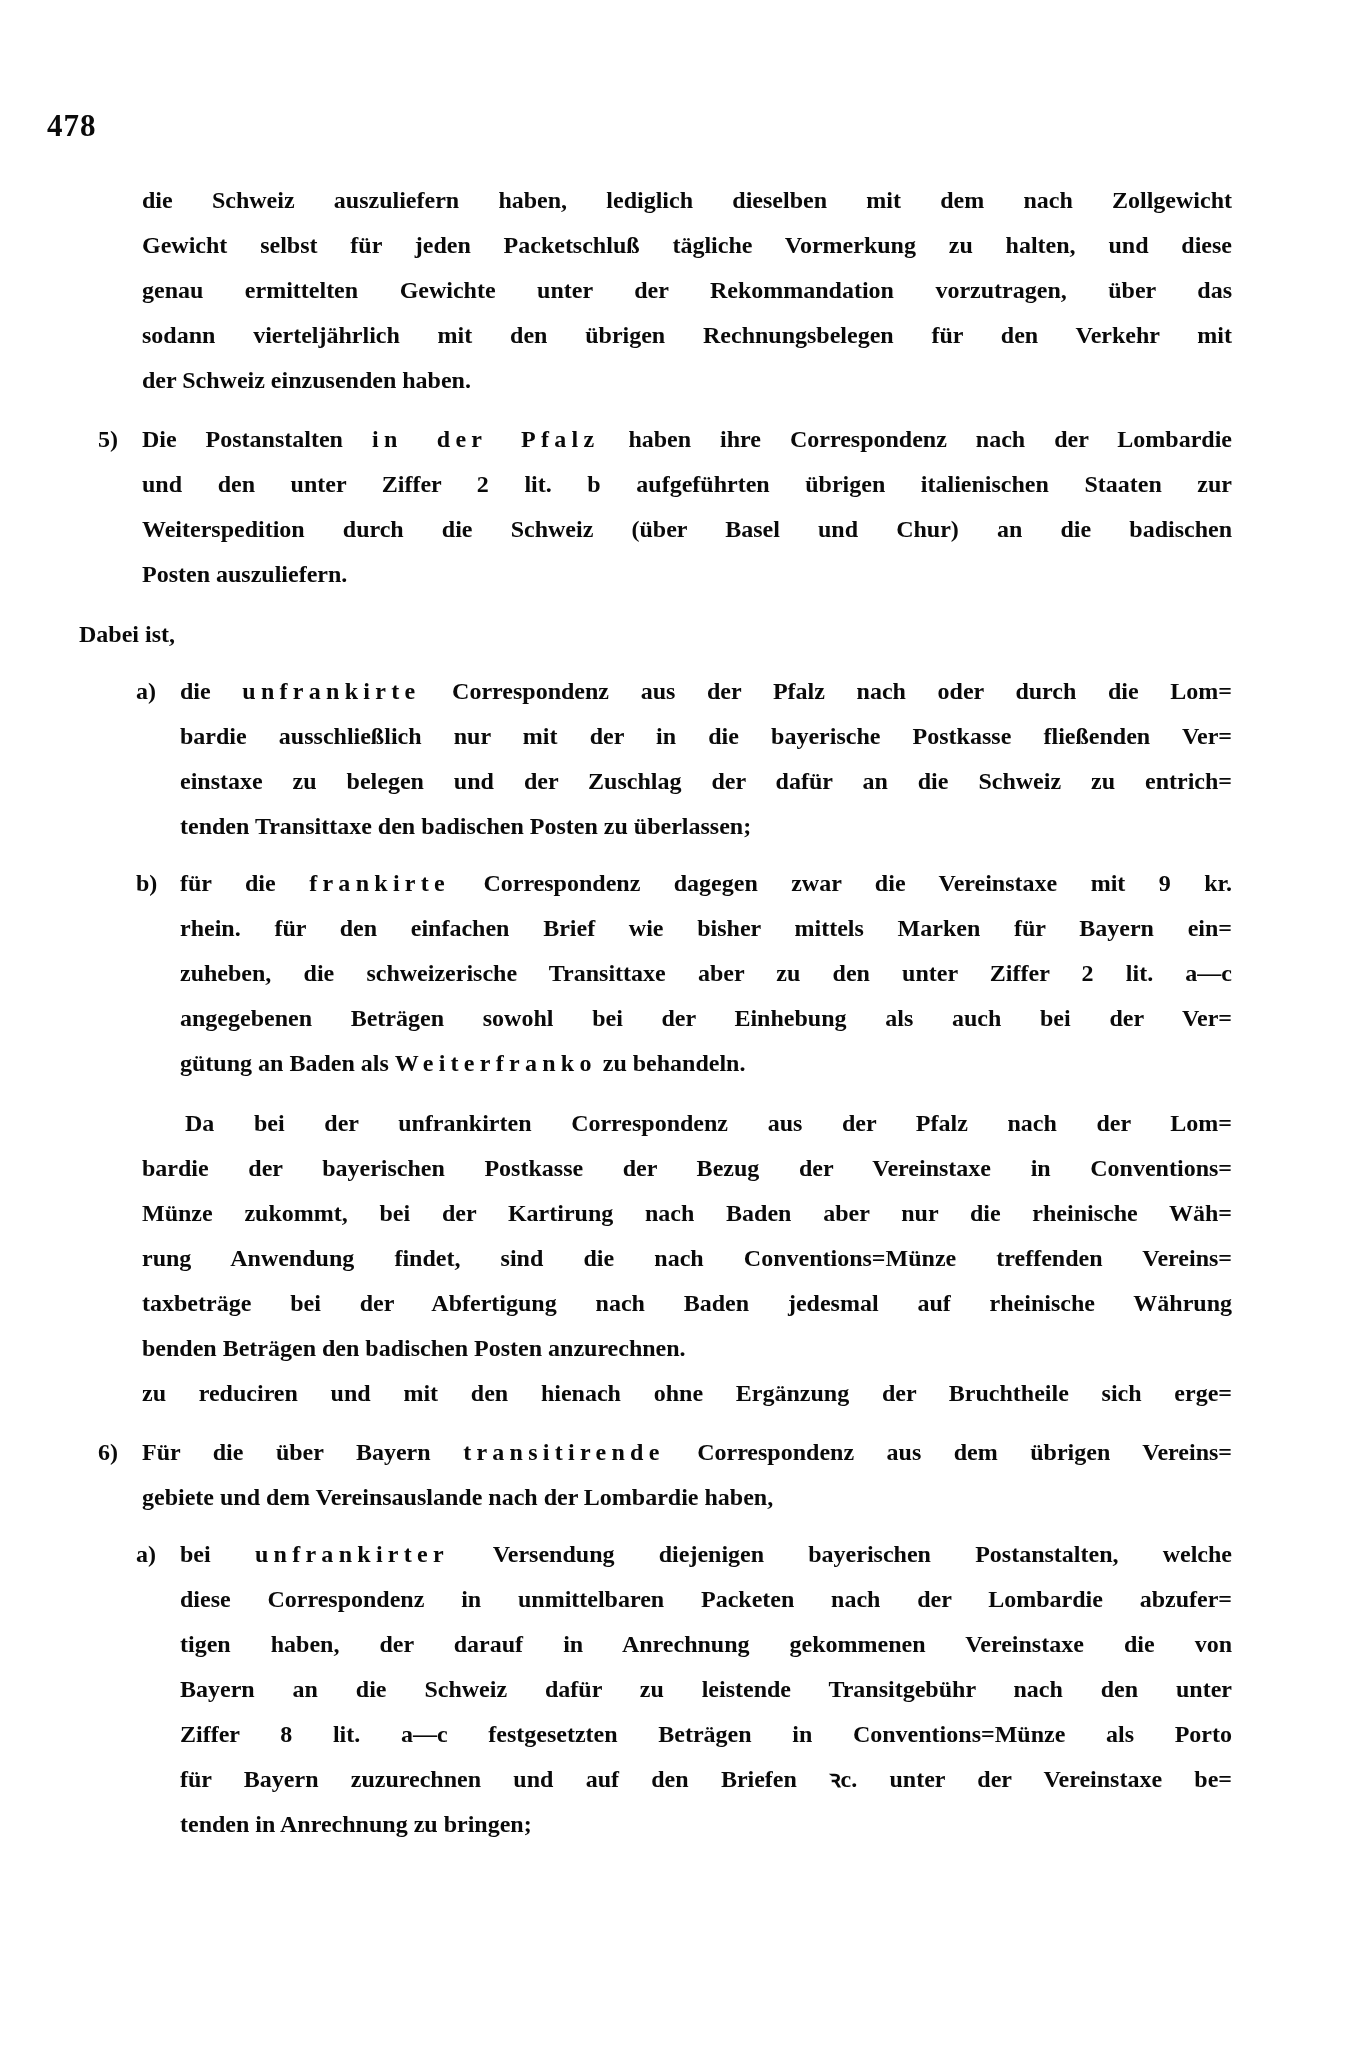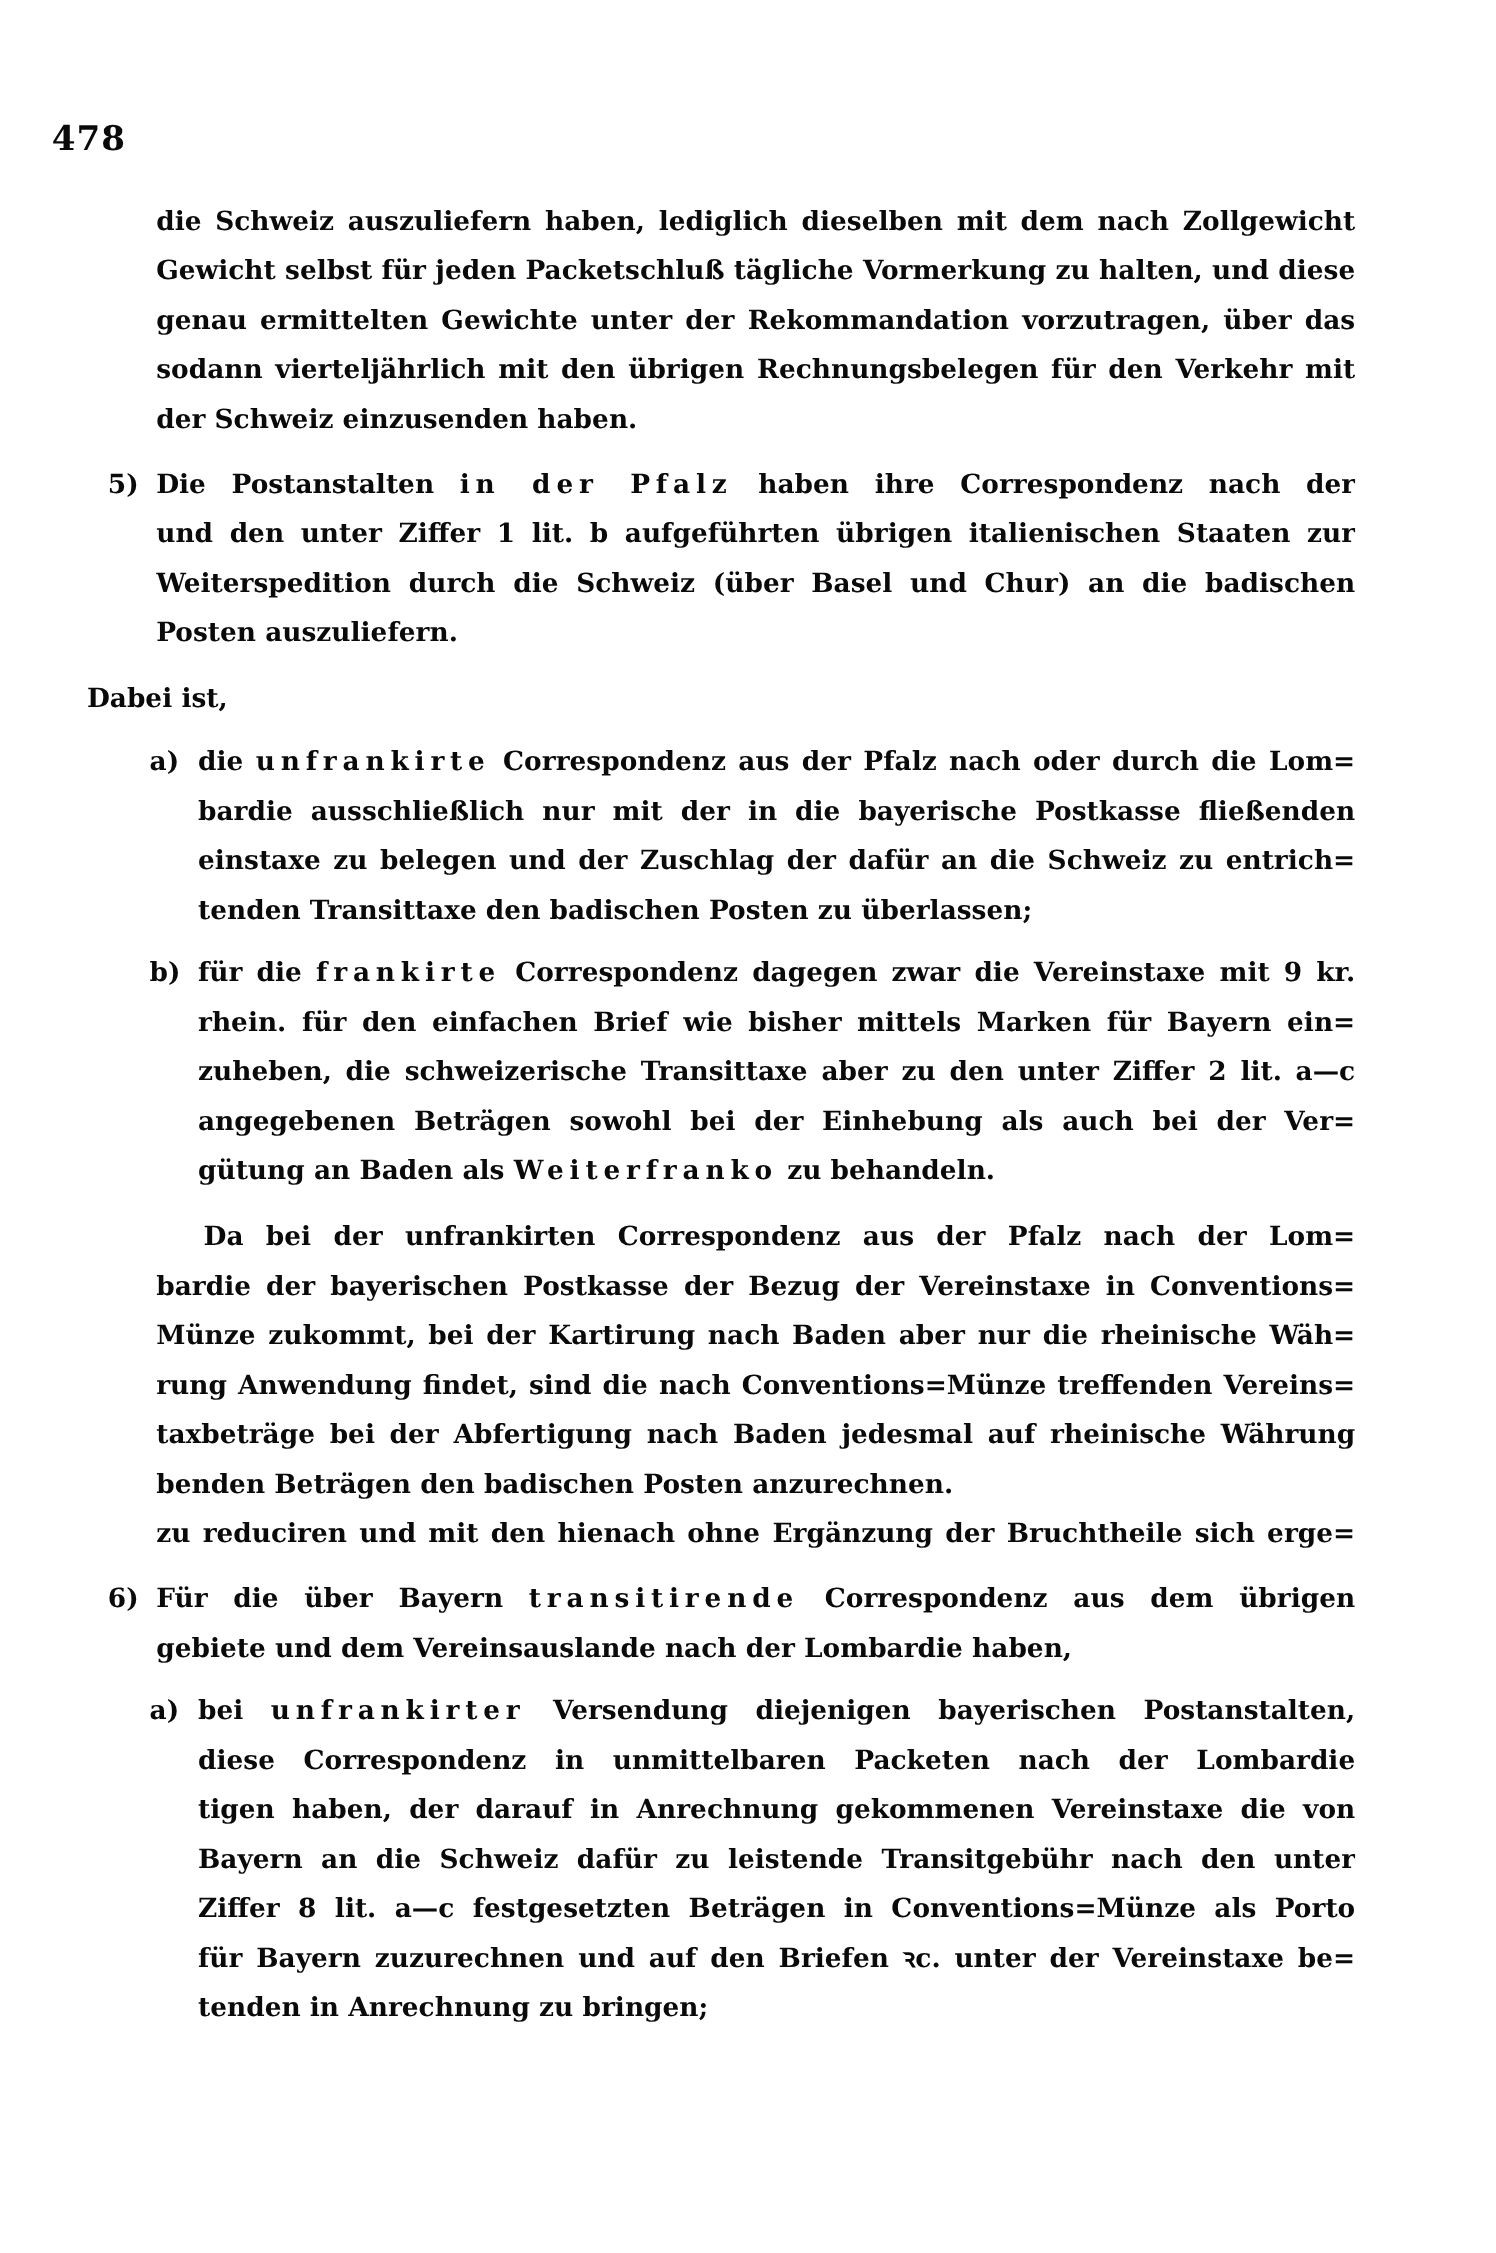--- a/index.html
+++ b/index.html
@@ -16,20 +16,21 @@
   }
   body{
     font-family:"DejaVu Serif","DejaVu Sans",serif;
     color:var(--ink);
   }
   #page{
     position:relative;
     width:1360px;
     height:1504px;
     background:var(--paper);
+    font-family:Liberation Serif, serif;
   }
   #page-number{
     position:absolute;
     left:47px;
     top:108px;
     font-size:31px;
     font-weight:bold;
     letter-spacing:1px;
   }
   #doc{
@@ -96,21 +97,21 @@
       <div class="block plain">
         <div class="line">die Schweiz auszuliefern haben, lediglich dieselben mit dem nach Zollgewicht</div>
         <div class="line">Gewicht selbst für jeden Packetschluß tägliche Vormerkung zu halten, und diese</div>
         <div class="line">genau ermittelten Gewichte unter der Rekommandation vorzutragen, über das</div>
         <div class="line">sodann vierteljährlich mit den übrigen Rechnungsbelegen für den Verkehr mit</div>
         <div class="line last">der Schweiz einzusenden haben.</div>
       </div>
       <div class="block numbered">
         <span class="marker">5)</span>
         <div class="line">Die Postanstalten <span class="sp">in der Pfalz</span> haben ihre Correspondenz nach der Lombardie</div>
-        <div class="line">und den unter Ziffer 1 lit. b aufgeführten übrigen italienischen Staaten zur</div>
+        <div class="line">und den unter Ziffer 2 lit. b aufgeführten übrigen italienischen Staaten zur</div>
         <div class="line">Weiterspedition durch die Schweiz (über Basel und Chur) an die badischen</div>
         <div class="line last">Posten auszuliefern.</div>
       </div>
       <div class="block lead">
         <div class="line last">Dabei ist,</div>
       </div>
       <div class="block lettered">
         <span class="marker">a)</span>
         <div class="line">die <span class="sp">unfrankirte</span> Correspondenz aus der Pfalz nach oder durch die Lom=</div>
         <div class="line">bardie ausschließlich nur mit der in die bayerische Postkasse fließenden Ver=</div>

